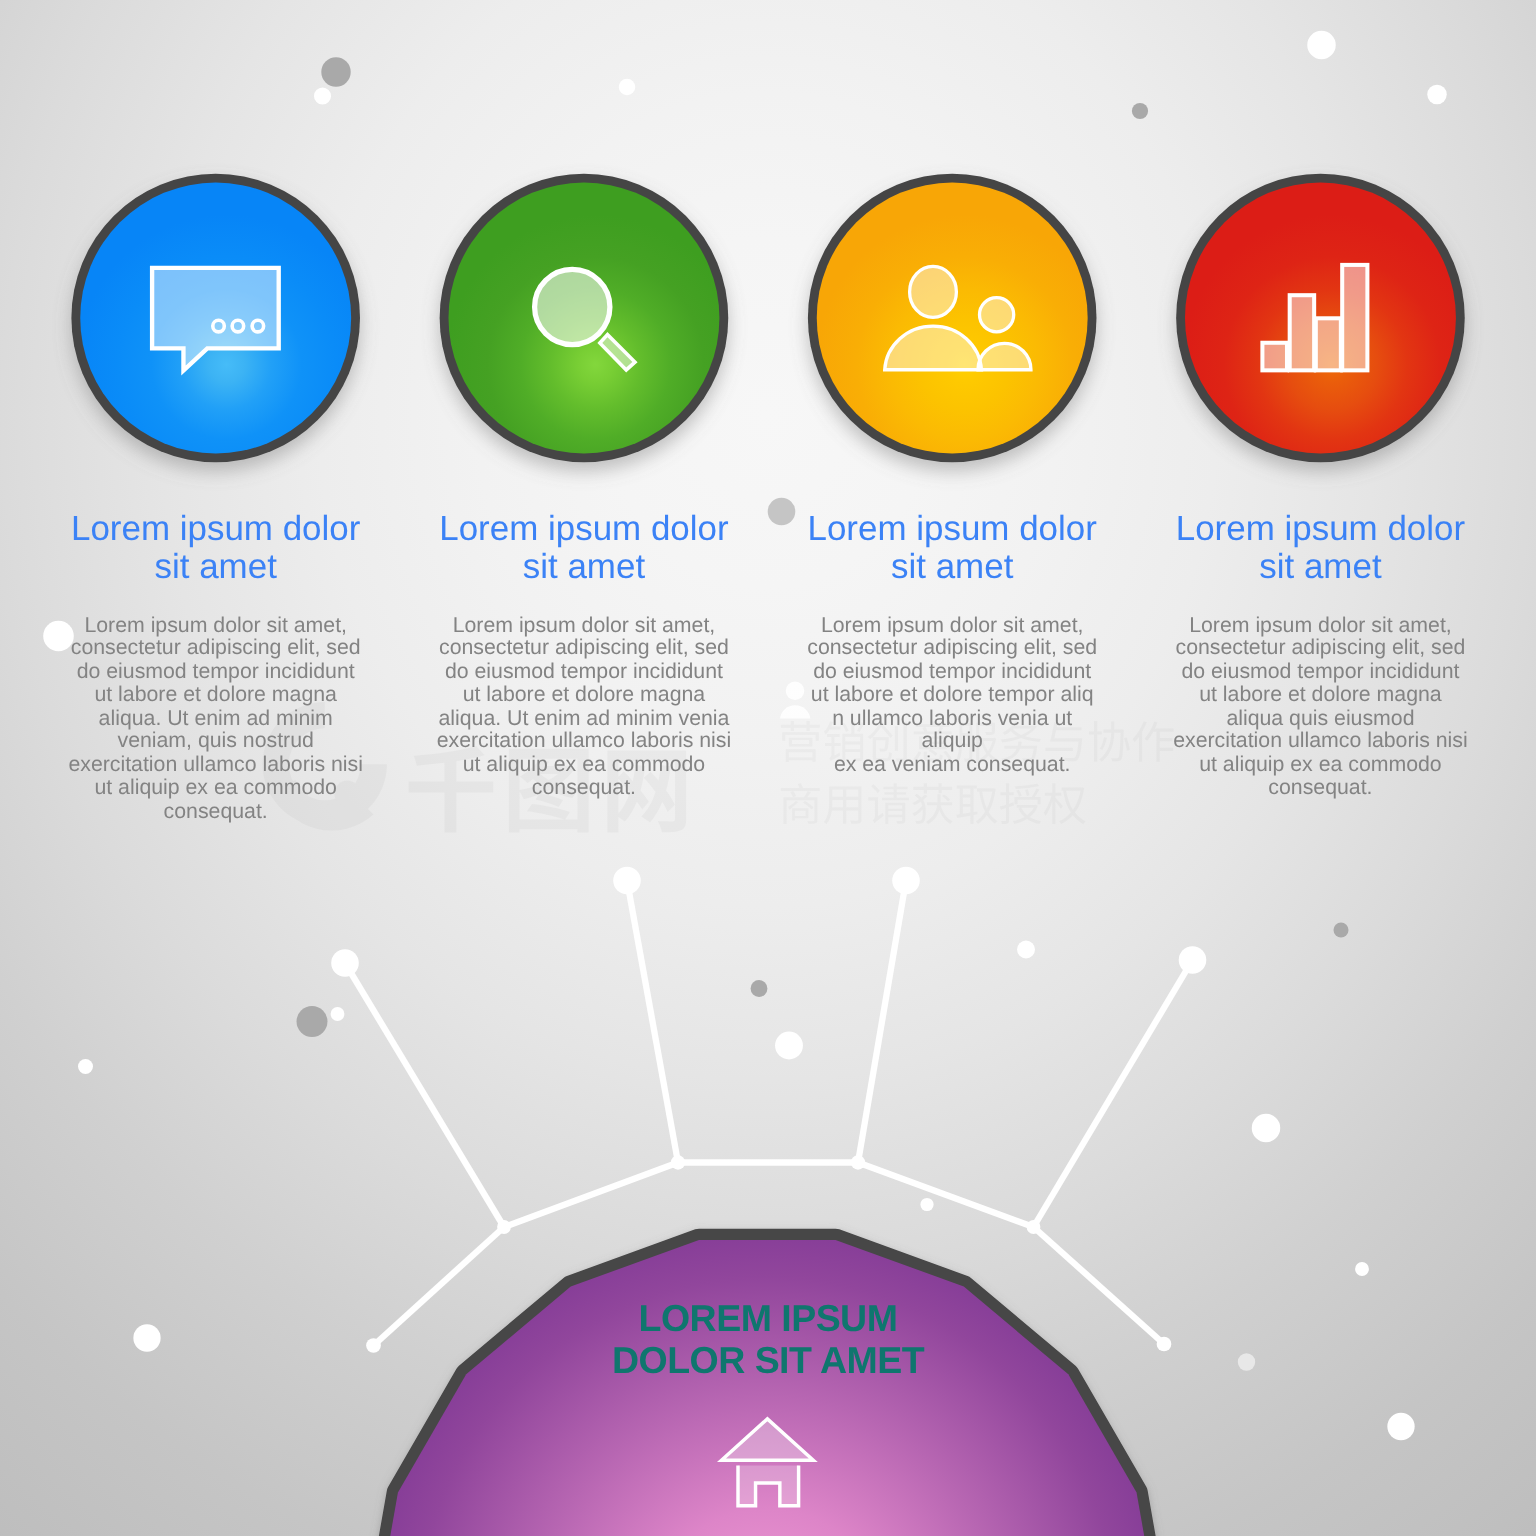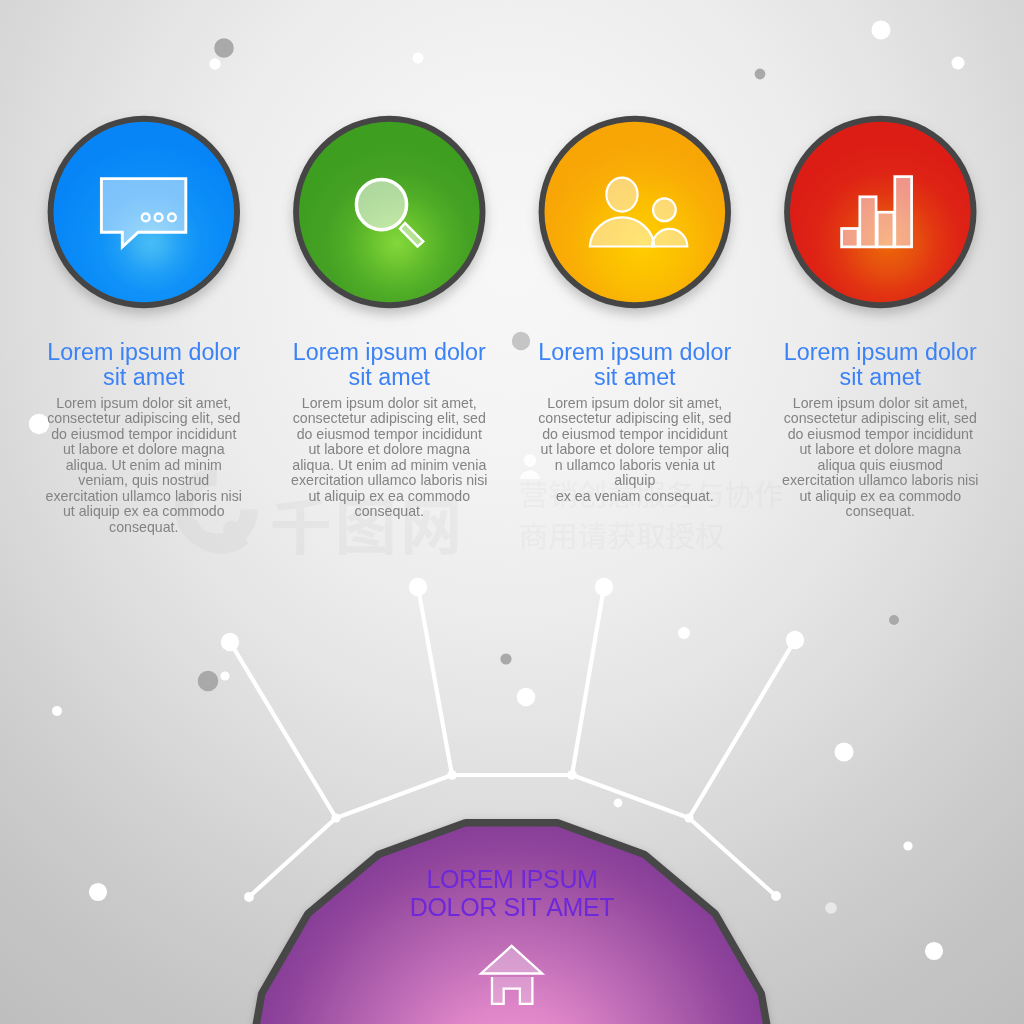--- a/index.html
+++ b/index.html
@@ -3,23 +3,23 @@
 <meta charset="utf-8">
 <style>
   html,body{margin:0;padding:0;background:#fff;}
   body{width:1024px;height:1024px;overflow:hidden;
        font-family:"Liberation Sans",sans-serif;
        -webkit-font-smoothing:antialiased;}
   #stage{position:relative;width:1024px;height:1024px;overflow:hidden;}
   .layer{position:absolute;left:0;top:0;width:1024px;height:1024px;}
   .col{position:absolute;width:200px;text-align:center;}
   .col .hd{font-size:23.3px;line-height:24.8px;color:#3b82f6;}
-  .col .bd{font-size:14.2px;line-height:15.55px;color:#838383;margin-top:6px;}
+  .col .bd{font-size:14.2px;line-height:15.55px;color:#838383;margin-top:20px;}
   .hubtxt{position:absolute;width:400px;text-align:center;left:312px;top:865px;
-          color:#6d28d9;font-size:25px;line-height:28.2px;letter-spacing:-0.35px;}
+          color:#0f766e;font-size:25px;line-height:28.2px;letter-spacing:-0.35px;font-weight:bold;}
 </style>
 </head>
 <body>
 
 <div id="stage">
 
   <svg class="layer" width="1024" height="1024" viewBox="0 0 1024 1024">
     <defs>
       <radialGradient id="bgGrad" gradientUnits="userSpaceOnUse" cx="512" cy="250" r="880" gradientTransform="translate(0,250) scale(1,1.1) translate(0,-227.3)">
         <stop offset="0%" stop-color="#f7f7f7"></stop>

